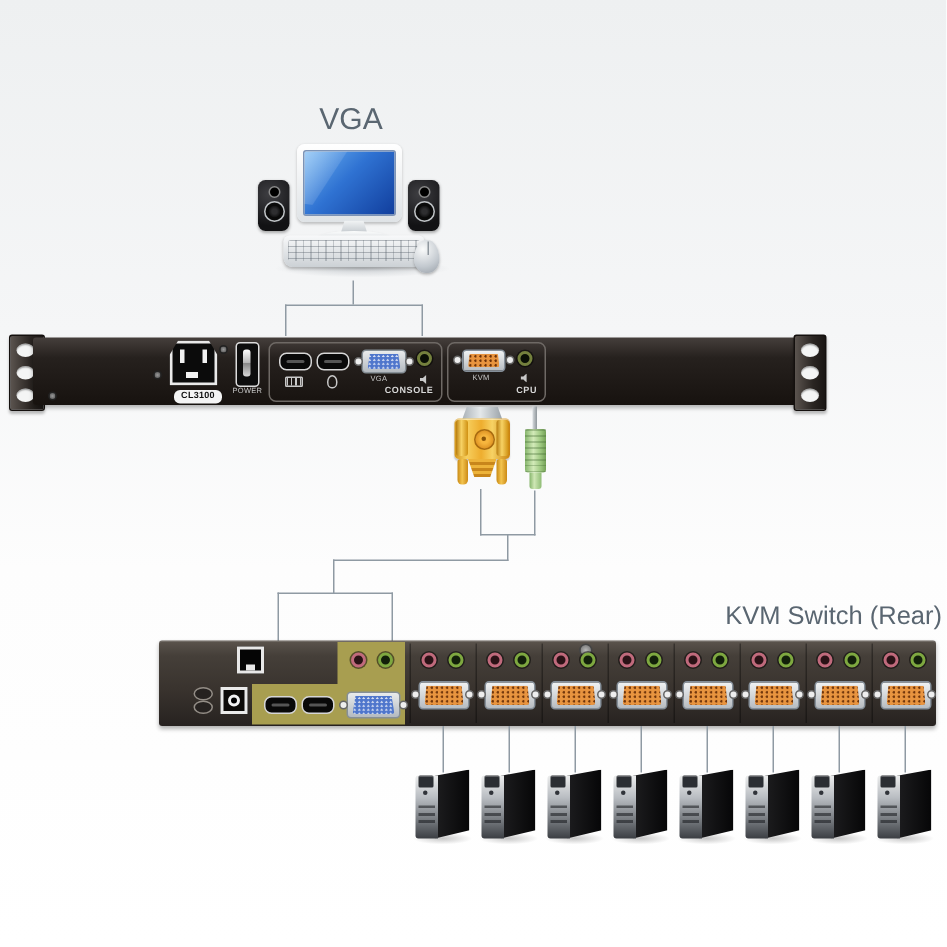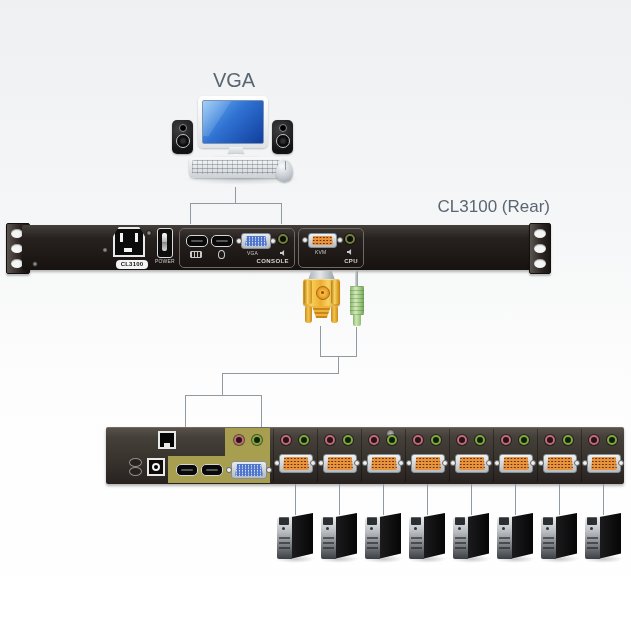--- a/index.html
+++ b/index.html
@@ -183,21 +183,20 @@
       <div class="sp-woofer"></div>
   </div>
   <div class="keyboard"></div>
   <div class="mouse"></div>
 
   <div class="cline" style="left:235px;top:187px;width:1px;height:16px"></div>
   <div class="cline" style="left:190px;top:203px;width:92px;height:1px"></div>
   <div class="cline" style="left:190px;top:203px;width:1px;height:21px"></div>
   <div class="cline" style="left:281px;top:203px;width:1px;height:21px"></div>
 
-  <div class="big-label" style="left:430px;top:197px;width:120px;text-align:right">CL3100 (Rear)</div>
 
   <div class="cl3100">
     <div class="ear e-left">
       <div class="ear-hole" style="top:5px"></div>
       <div class="ear-hole" style="top:20px"></div>
       <div class="ear-hole" style="top:35px"></div>
     </div>
     <div class="cl-body">
       <div class="screw" style="left:10px;top:36px"></div>
       <div class="screw" style="left:80px;top:22px"></div>
@@ -260,20 +259,21 @@
   <div class="cline" style="left:320px;top:326px;width:1px;height:31px"></div>
   <div class="cline" style="left:356px;top:327px;width:1px;height:30px"></div>
   <div class="cline" style="left:320px;top:356px;width:37px;height:1px"></div>
   <div class="cline" style="left:338px;top:356px;width:1px;height:18px"></div>
   <div class="cline" style="left:222px;top:373px;width:117px;height:1px"></div>
   <div class="cline" style="left:222px;top:373px;width:1px;height:23px"></div>
   <div class="cline" style="left:185px;top:395px;width:77px;height:1px"></div>
   <div class="cline" style="left:185px;top:395px;width:1px;height:33px"></div>
   <div class="cline" style="left:261px;top:395px;width:1px;height:33px"></div>
 
+  <div class="big-label" style="left:458px;top:401px;width:170px;text-align:right">KVM Switch (Rear)</div>
 
   <div class="kvm">
     <div class="ground-screw"></div>
     <div class="rj45"></div>
     <div class="chain-icon"></div>
     <div class="dc-jack"></div>
     <div class="olive olive-top"></div>
     <div class="olive olive-bottom"></div>
     <div class="audio-jack aj-pink" style="left:128px;top:8px"></div>
     <div class="audio-jack aj-green" style="left:146px;top:8px"></div>

